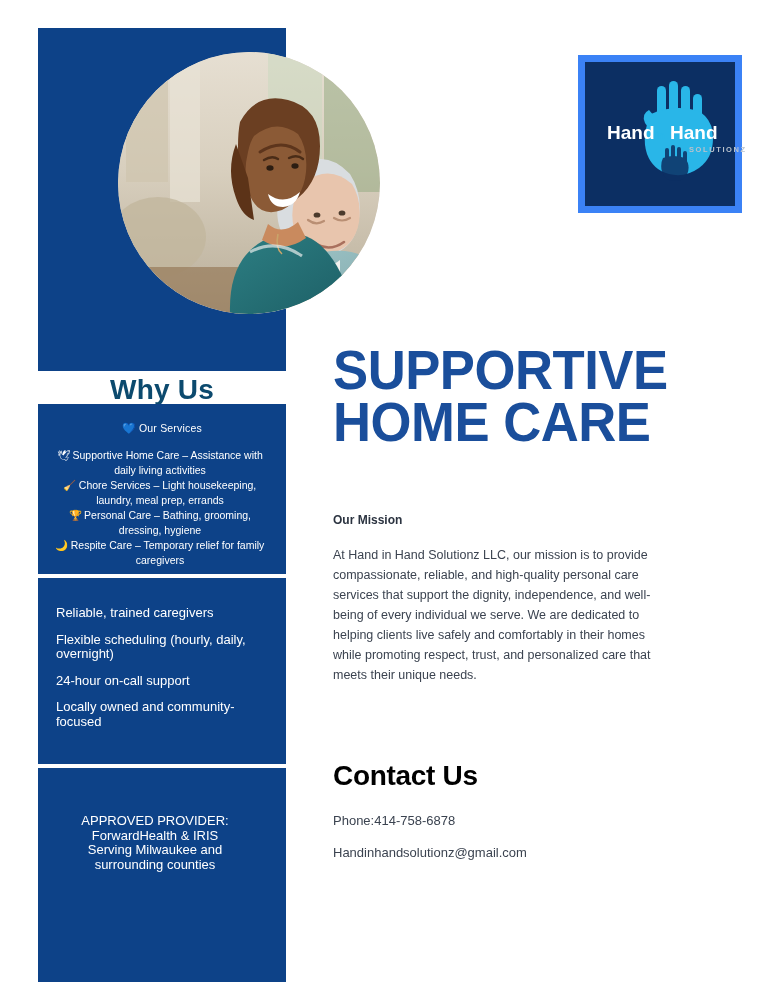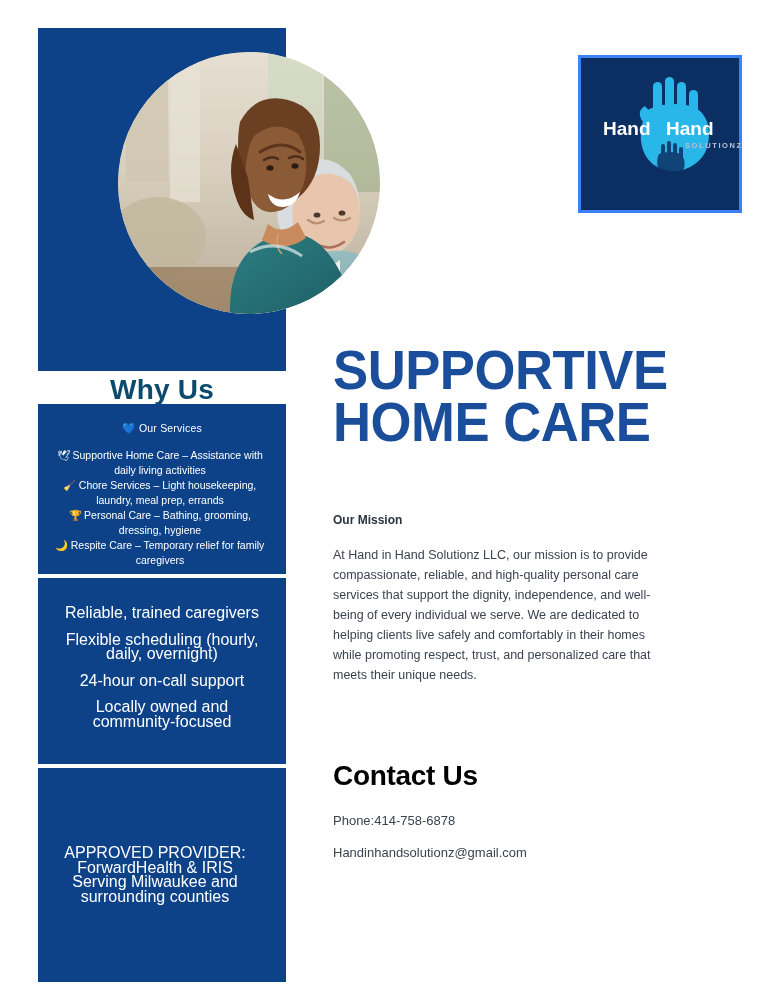--- a/index.html
+++ b/index.html
@@ -84,46 +84,45 @@
     margin-bottom: 1px;
   }
   #services-list li .emj { margin-right: 2px; }
 
   #benefits-list {
     list-style: none;
     margin: 0;
     padding: 28px 18px 0 18px;
   }
   #benefits-list li {
-    text-align: center;
-    font-size: 16px;
+    text-align: left;
+    font-size: 13px;
     line-height: 14.5px;
     color: #ffffff;
     margin-bottom: 12px;
   }
 
   #approved-text {
     text-align: center;
-    font-size: 16px;
+    font-size: 13px;
     line-height: 14.5px;
     color: #ffffff;
     padding: 46px 14px 0 0;
-    margin-top: 32px;
   }
   #approved-text div { white-space: nowrap; }
 
   
   #logo-box {
     position: absolute;
     left: 578px;
     top: 55px;
     width: 164px;
     height: 158px;
     background: #0c2f63;
-    border: 3px solid #3b82f6;
+    border: 7px solid #3b82f6;
     box-sizing: border-box;
   }
   #logo-mark {
     position: absolute;
     left: 0; top: 0;
     width: 164px; height: 158px;
   }
   #logo-mark svg { display: block; }
 
   #main-title {

